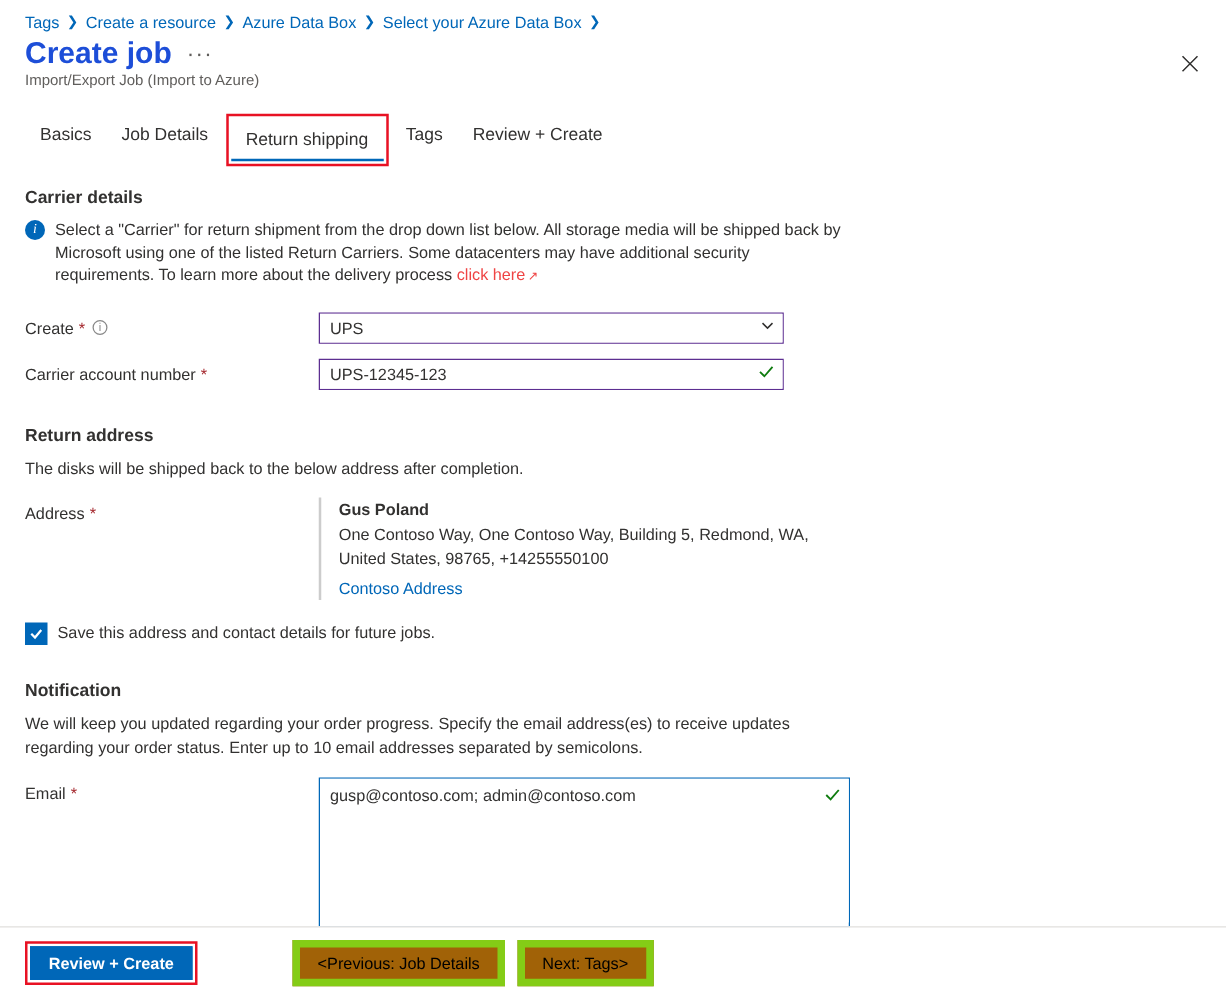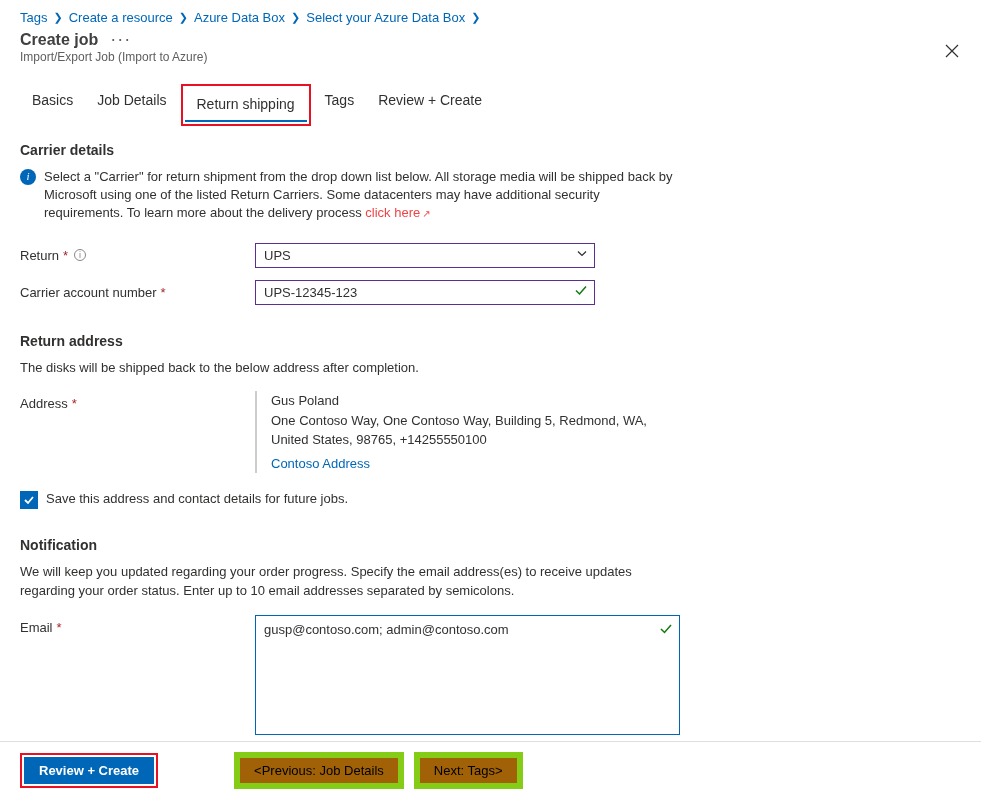--- a/index.html
+++ b/index.html
@@ -16,21 +16,21 @@
   .breadcrumb {
     display: flex;
     align-items: center;
     gap: 6px;
     padding: 10px 20px 2px 20px;
     font-size: 13px;
   }
   .breadcrumb a { color: #0067b8; text-decoration: none; cursor: pointer; }
   .breadcrumb .sep { color: #0067b8; font-size: 11px; }
   .title-row { display: flex; align-items: center; gap: 12px; padding: 2px 20px 0 20px; }
-  .title { font-size: 16px; font-weight: 600; color: #404040; }
+  .title { font-size: 24px; font-weight: 600; color: #1d4ed8; }
   .subtitle { padding: 0 20px 6px 20px; color: #605e5c; font-size: 12px; }
   .dots { color: #605e5c; font-size: 18px; letter-spacing: 1px; cursor: pointer; }
   .close-btn {
     position: absolute; top: 42px; right: 20px;
     width: 18px; height: 18px; cursor: pointer;
     display: flex; align-items: center; justify-content: center;
   }
   .close-btn svg { width: 14px; height: 14px; }
   .tabs { display: flex; gap: 0; padding: 14px 20px 0 20px; border-bottom: none; }
   .tab {
@@ -68,21 +68,21 @@
     width: 225px; flex-shrink: 0; font-size: 13px; padding-top: 5px;
     display: flex; align-items: center; gap: 4px;
   }
   .req { color: #a4262c; }
   .help-icon {
     width: 12px; height: 12px; border: 1px solid #888; border-radius: 50%;
     display: inline-flex; align-items: center; justify-content: center;
     font-size: 9px; color: #888; margin-left: 2px;
   }
   .select-wrap, .input-wrap {
-    position: relative; width: 340px;
+    position: relative; width: 372px;
   }
   .select, .input, .textarea {
     width: 100%; padding: 4px 28px 4px 8px;
     font-size: 13px; font-family: inherit;
     border: 1px solid #605e5c; background: #fff; color: #323130;
   }
   .select { cursor: pointer; }
   .select-wrap, .input-wrap.validated { border: 1px solid #5c2e91; }
   .select-wrap .select, .input-wrap.validated .input { border: none; }
   .chevron {
@@ -95,21 +95,21 @@
     color: #107c10;
   }
   .checkmark svg { width: 14px; height: 14px; }
   .section { margin-top: 28px; }
   .address-block {
     border-left: 2px solid #ccc;
     padding-left: 14px;
     line-height: 1.5;
     font-size: 13px;
   }
-  .address-name { font-weight: 400; }
+  .address-name { font-weight: 700; }
   .modify-link { color: #0067b8; cursor: pointer; margin-top: 4px; display: inline-block; }
   .checkbox-row { display: flex; align-items: flex-start; gap: 8px; margin-top: 18px; }
   .checkbox {
     width: 18px; height: 18px; background: #0067b8;
     display: flex; align-items: center; justify-content: center;
     cursor: pointer;
   }
   .checkbox svg { width: 12px; height: 12px; }
   .textarea-wrap {
     position: relative; width: 472px;
@@ -184,21 +184,21 @@
     <div>
       <span>Select a "Carrier" for return shipment from the drop down list below. All storage media will be shipped back by Microsoft using one of the listed Return Carriers. Some datacenters may have additional security requirements. To learn more about the delivery process</span>
       <a>
         <span>click here</span><span class="ext-icon">↗</span>
       </a>
     </div>
   </div>
 
   <div class="form-row">
     <div class="form-label">
-      <span>Return</span>
+      <span>Create</span>
       <span class="req">*</span>
       <span class="help-icon">i</span>
     </div>
     <div class="select-wrap">
       <div class="select">UPS</div>
       <span class="chevron">
         <svg viewBox="0 0 12 12">
             <path d="M2 4 L6 8 L10 4" stroke="#323130" stroke-width="1.2" fill="none"></path>
           </svg>
       </span>

